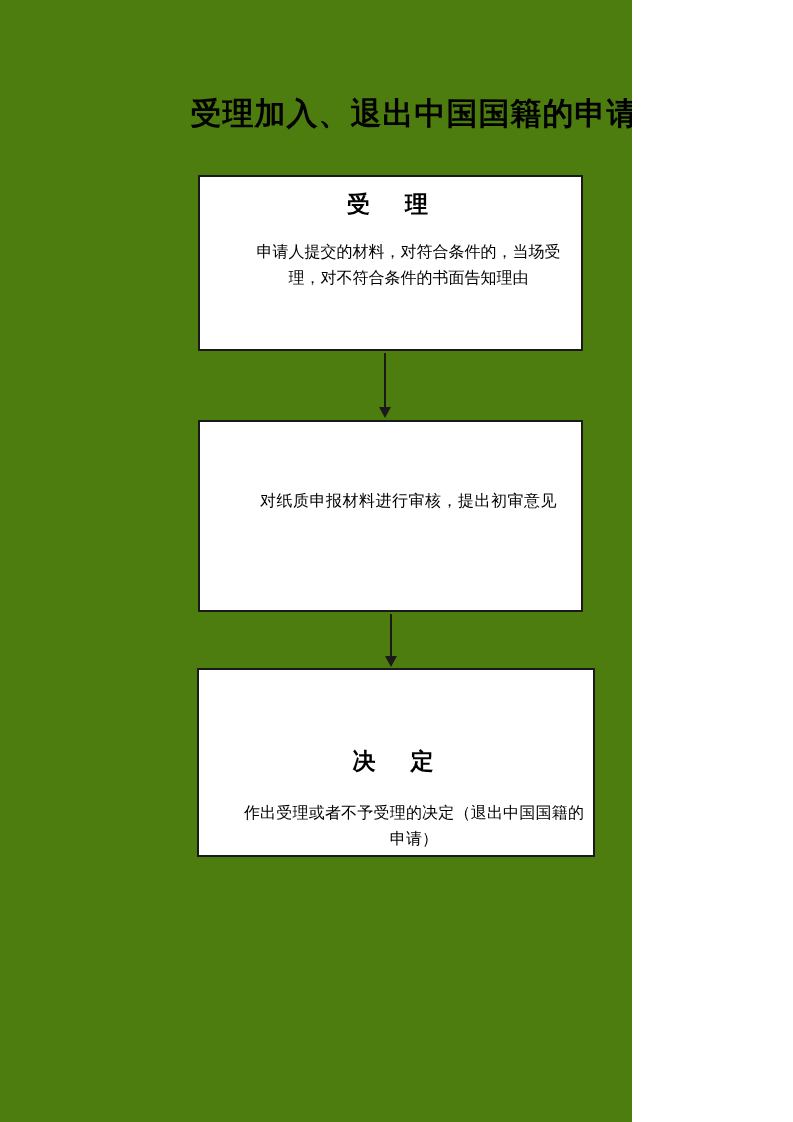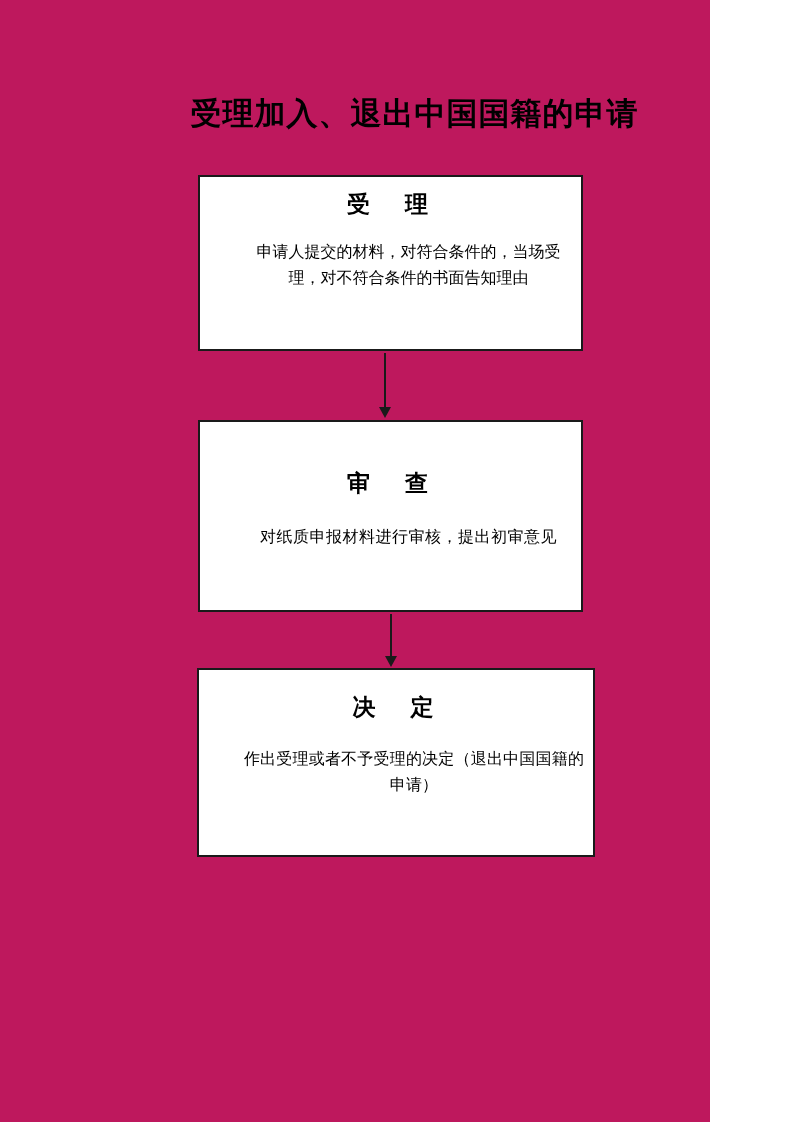--- a/index.html
+++ b/index.html
@@ -2,23 +2,23 @@
 <html><head>
 <meta charset="utf-8">
 <style>
   html, body {
     margin: 0;
     padding: 0;
     background: #ffffff;
   }
   .page {
     position: relative;
-    width: 710px;
+    width: 632px;
     height: 1122px;
-    background: #be185d;
+    background: #4d7c0f;
     overflow: hidden;
     font-family: "Liberation Serif", "DejaVu Serif", serif;
     color: #000000;
   }
   .doc-title {
     position: absolute;
     left: 0;
     top: 94px;
     width: 793px;
     text-align: center;
@@ -48,21 +48,21 @@
     top: 420px;
     width: 385px;
     height: 192px;
     padding-top: 44px;
   }
   .flow-box.box-3 {
     left: 197px;
     top: 668px;
     width: 398px;
     height: 189px;
-    padding-top: 20px;
+    padding-top: 74px;
   }
   .flow-heading {
     text-align: center;
     font-weight: bold;
     font-size: 23px;
     line-height: 36px;
     letter-spacing: 6px;
   }
   .flow-desc {
     margin-top: 16px;
@@ -111,21 +111,20 @@
     <div class="flow-heading">受　理</div>
     <div class="flow-desc">申请人提交的材料，对符合条件的，当场受理，对不符合条件的书面告知理由</div>
   </div>
 
   <div class="arrow arrow-1">
     <div class="arrow-line"></div>
     <div class="arrow-head"></div>
   </div>
 
   <div class="flow-box box-2">
-    <div class="flow-heading">审　查</div>
     <div class="flow-desc">对纸质申报材料进行审核，提出初审意见</div>
   </div>
 
   <div class="arrow arrow-2">
     <div class="arrow-line"></div>
     <div class="arrow-head"></div>
   </div>
 
   <div class="flow-box box-3">
     <div class="flow-heading">决　定</div>

